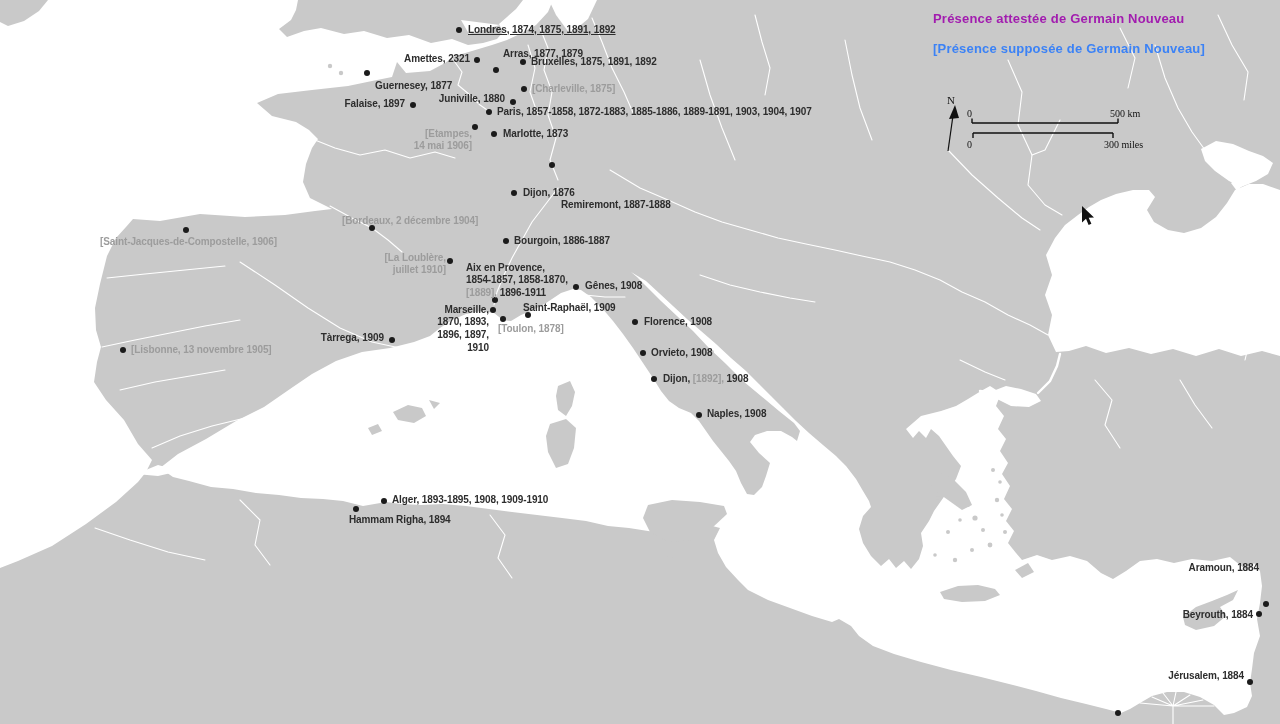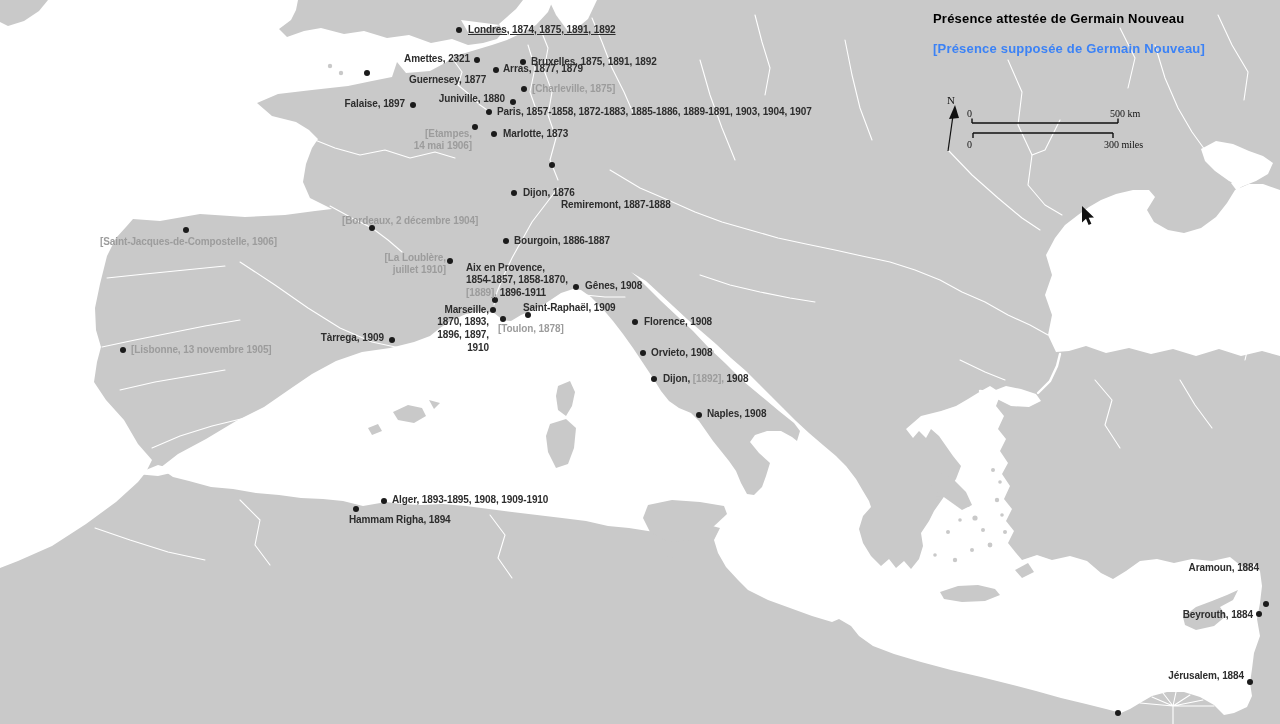--- a/index.html
+++ b/index.html
@@ -7,21 +7,21 @@
          font-family:"Liberation Sans",sans-serif;}
   #mapsvg{position:absolute;left:0;top:0;}
   
   .lbl{position:absolute;font:bold 10px/12.8px "Liberation Sans",sans-serif;color:#2d2d2d;
        letter-spacing:-0.1px;white-space:nowrap;}
   .lbl.gray{color:#9c9c9c;}
   .lbl .g{color:#9c9c9c;}
   .lbl.ar{text-align:right;}
   .dot{position:absolute;width:6px;height:6px;border-radius:50%;background:#1b1b1b;}
   
-  .legend-title{position:absolute;left:933px;top:11px;font:bold 13px/16px "Liberation Sans",sans-serif;color:#000000;letter-spacing:0.2px;}
+  .legend-title{position:absolute;left:933px;top:11px;font:bold 13px/16px "Liberation Sans",sans-serif;color:#a21caf;letter-spacing:0.2px;}
   .legend-sub{position:absolute;left:933px;top:41px;font:bold 13px/16px "Liberation Sans",sans-serif;color:#3b82f6;letter-spacing:0.2px;}
   
   .sb{position:absolute;font:10px/11px "Liberation Serif",serif;color:#111;}
   .north{position:absolute;left:947px;top:94px;font:11px/12px "Liberation Serif",serif;color:#111;}
   #cursor{position:absolute;left:1079px;top:204px;}
 </style>
 </head>
 <body>
 
 <div id="stage">
@@ -174,29 +174,29 @@
   <div id="markers">
       <div class="dot" style="left: 456px; top: 27px;"></div>
       <div class="lbl" style="left: 468px; top: 23.5px; text-decoration: underline;">
         <div><span>Londres, 1874, 1875, 1891, 1892</span></div>
       </div>
       <div class="dot" style="left: 474px; top: 57px;"></div>
       <div class="lbl ar" style="right: 810px; top: 52.5px;">
         <div><span>Amettes, 2321</span></div>
       </div>
       <div class="dot" style="left: 364px; top: 70px;"></div>
-      <div class="lbl" style="left: 375px; top: 74px; margin-left: 34px;">
+      <div class="lbl" style="left: 375px; top: 80px;">
         <div><span>Guernesey, 1877</span></div>
       </div>
       <div class="dot" style="left: 520px; top: 59px;"></div>
       <div class="lbl" style="left: 531px; top: 55.5px;">
         <div><span>Bruxelles, 1875, 1891, 1892</span></div>
       </div>
       <div class="dot" style="left: 493px; top: 67px;"></div>
-      <div class="lbl" style="left: 503px; top: 63px;">
+      <div class="lbl" style="left: 503px; top: 48px;">
         <div><span>Arras, 1877, 1879</span></div>
       </div>
       <div class="dot" style="left: 521px; top: 86px;"></div>
       <div class="lbl gray" style="left: 532px; top: 82.5px;">
         <div><span>[Charleville, 1875]</span></div>
       </div>
       <div class="dot" style="left: 510px; top: 99px;"></div>
       <div class="lbl ar" style="right: 775px; top: 92.5px;">
         <div><span>Juniville, 1880</span></div>
       </div>

